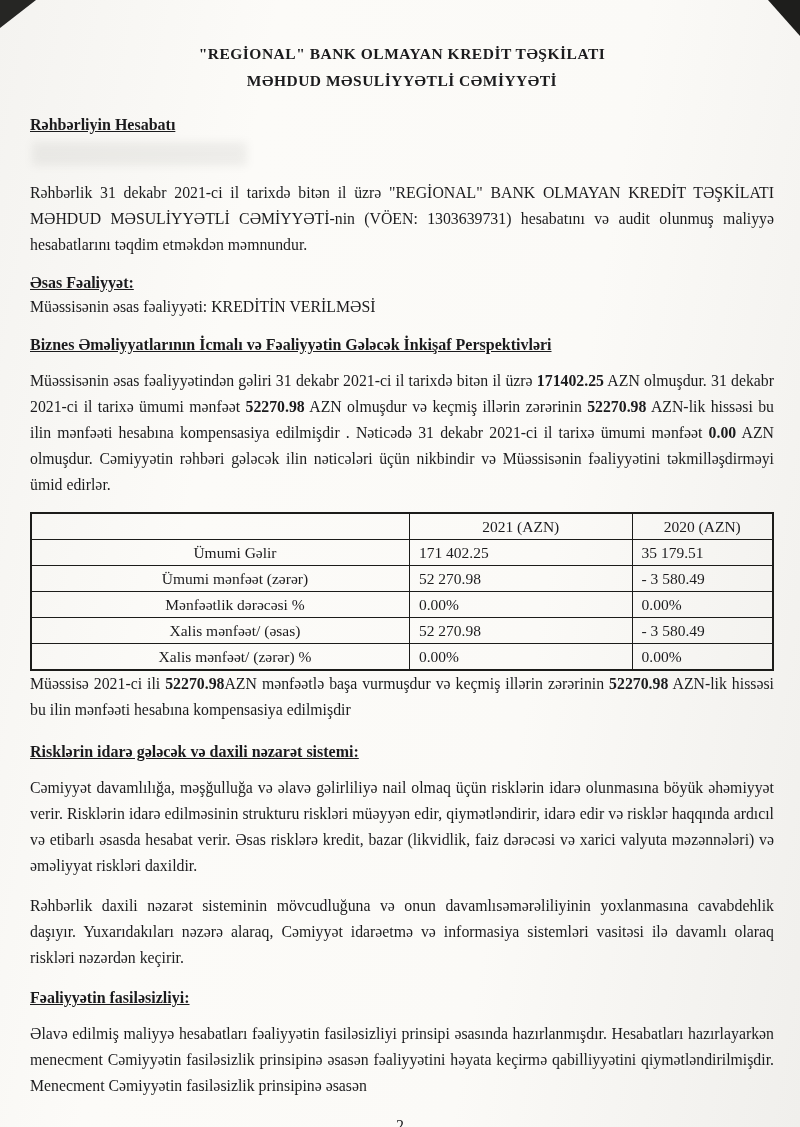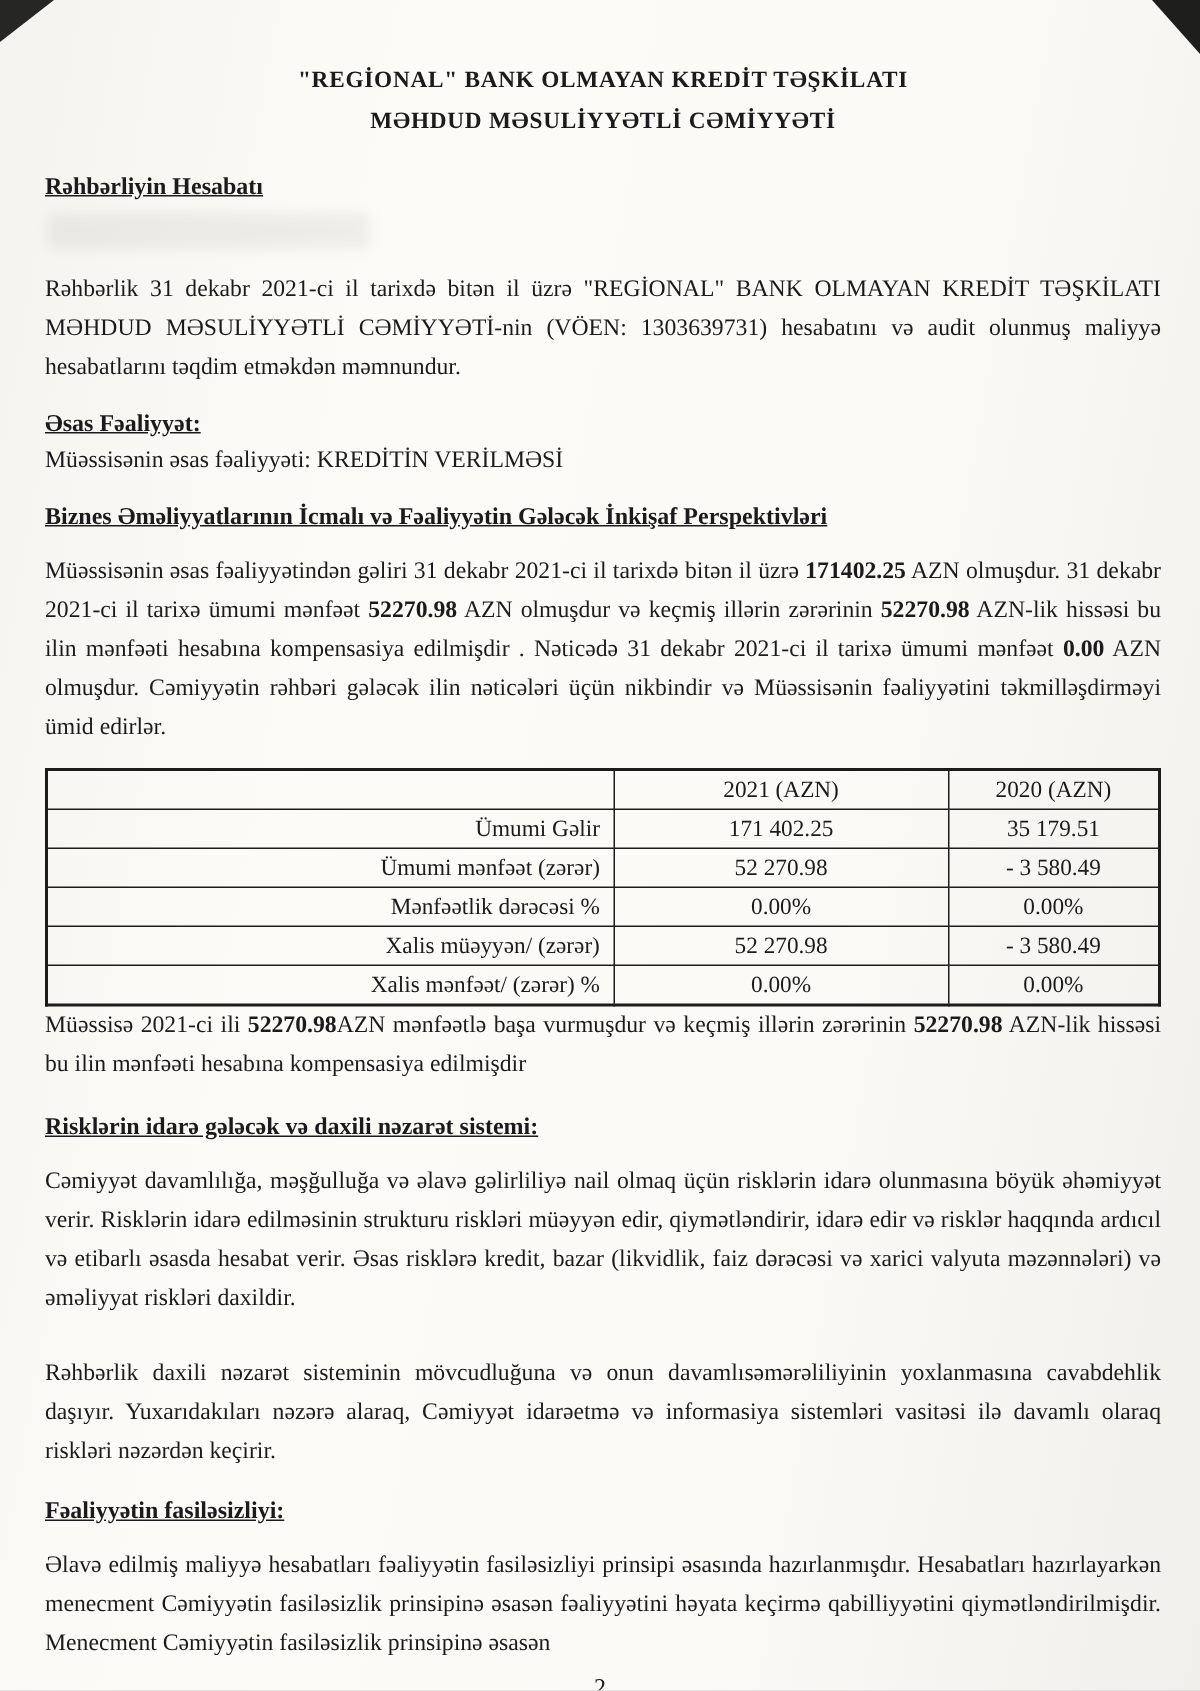--- a/index.html
+++ b/index.html
@@ -37,32 +37,32 @@
 
   .h-report   { margin-top: 20px; }
   .p-intro    { margin-top: 44px; }
   .h-activity { margin-top: 14px; }
   .p-activity { }
   .h-overview { margin-top: 14px; }
   .p-overview { margin-top: 12px; }
   .p-posttable{ }
   .h-risk     { margin-top: 18px; }
   .p-risk1    { margin-top: 12px; }
-  .p-risk2    { margin-top: 24px; }
+  .p-risk2    { margin-top: 14px; }
   .h-cont     { margin-top: 16px; }
   .p-cont     { margin-top: 12px; }
 
   .fin-table { width: 100%; margin-top: 14px; border-collapse: collapse;
     border: 2px solid #1c1c1a; }
   .fin-table th, .fin-table td {
     border: 1.5px solid #1c1c1a; font-weight: normal; font-size: 15.5px;
     padding: 2px 9px; line-height: 21px; }
   .fin-table th { text-align: center; }
-  .fin-table td.lbl { text-align: right; padding-left: 38px; }
-  .fin-table td.num { text-align: center; }
+  .fin-table td.lbl { text-align: center; padding-left: 38px; }
+  .fin-table td.num { text-align: left; }
   .col-label { width: 51%; }
   .col-2021  { width: 30%; }
   .col-2020  { width: 19%; }
 
   .page-num { position: absolute; bottom: -9px; left: 0; right: 0;
     text-align: center; font-size: 16px; line-height: 20px; }
 </style>
 </head>
 <body>
 
@@ -107,21 +107,21 @@
         <td class="lbl">Ümumi mənfəət (zərər)</td>
         <td class="num">52 270.98</td>
         <td class="num">- 3 580.49</td>
       </tr>
       <tr>
         <td class="lbl">Mənfəətlik dərəcəsi %</td>
         <td class="num">0.00%</td>
         <td class="num">0.00%</td>
       </tr>
       <tr>
-        <td class="lbl">Xalis müəyyən/ (zərər)</td>
+        <td class="lbl">Xalis mənfəət/ (əsas)</td>
         <td class="num">52 270.98</td>
         <td class="num">- 3 580.49</td>
       </tr>
       <tr>
         <td class="lbl">Xalis mənfəət/ (zərər) %</td>
         <td class="num">0.00%</td>
         <td class="num">0.00%</td>
       </tr>
     </tbody>
   </table>

